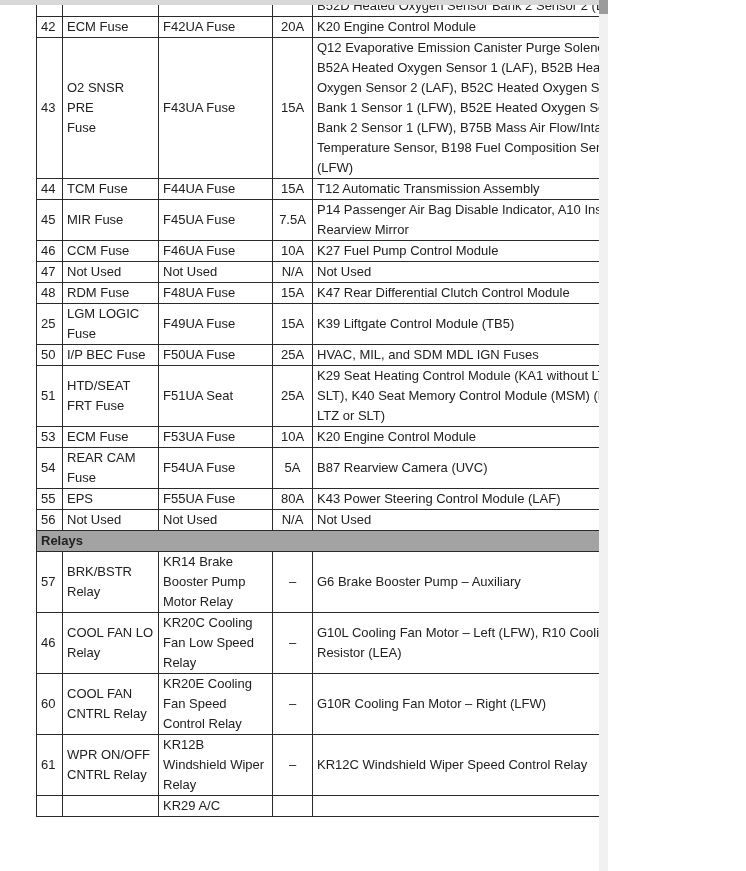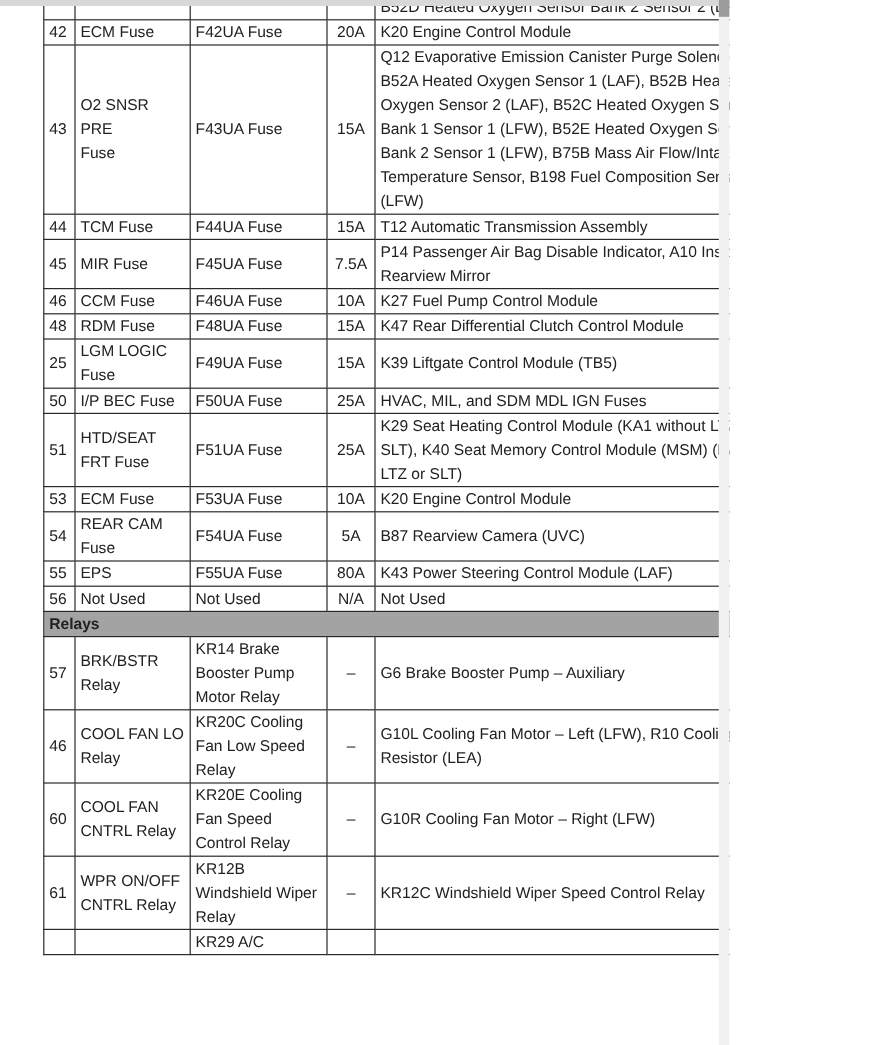--- a/index.html
+++ b/index.html
@@ -113,20 +113,27 @@
 Rearview Mirror</td>
         </tr>
         <tr>
           <td class="c-num">46</td>
           <td class="c-name">CCM Fuse</td>
           <td class="c-fuse">F46UA Fuse</td>
           <td class="c-amp">10A</td>
           <td class="c-usage">K27 Fuel Pump Control Module</td>
         </tr>
         <tr>
+          <td class="c-num">47</td>
+          <td class="c-name">Not Used</td>
+          <td class="c-fuse">Not Used</td>
+          <td class="c-amp">N/A</td>
+          <td class="c-usage">Not Used</td>
+        </tr>
+        <tr>
           <td class="c-num">48</td>
           <td class="c-name">RDM Fuse</td>
           <td class="c-fuse">F48UA Fuse</td>
           <td class="c-amp">15A</td>
           <td class="c-usage">K47 Rear Differential Clutch Control Module</td>
         </tr>
         <tr>
           <td class="c-num">25</td>
           <td class="c-name">LGM LOGIC
 Fuse</td>
@@ -138,21 +145,21 @@
           <td class="c-num">50</td>
           <td class="c-name">I/P BEC Fuse</td>
           <td class="c-fuse">F50UA Fuse</td>
           <td class="c-amp">25A</td>
           <td class="c-usage">HVAC, MIL, and SDM MDL IGN Fuses</td>
         </tr>
         <tr>
           <td class="c-num">51</td>
           <td class="c-name">HTD/SEAT
 FRT Fuse</td>
-          <td class="c-fuse">F51UA Fuse</td>
+          <td class="c-fuse">F51UA Seat</td>
           <td class="c-amp">25A</td>
           <td class="c-usage">K29 Seat Heating Control Module (KA1 without LTZ or
 SLT), K40 Seat Memory Control Module (MSM) (KA1 with
 LTZ or SLT)</td>
         </tr>
         <tr>
           <td class="c-num">53</td>
           <td class="c-name">ECM Fuse</td>
           <td class="c-fuse">F53UA Fuse</td>
           <td class="c-amp">10A</td>

